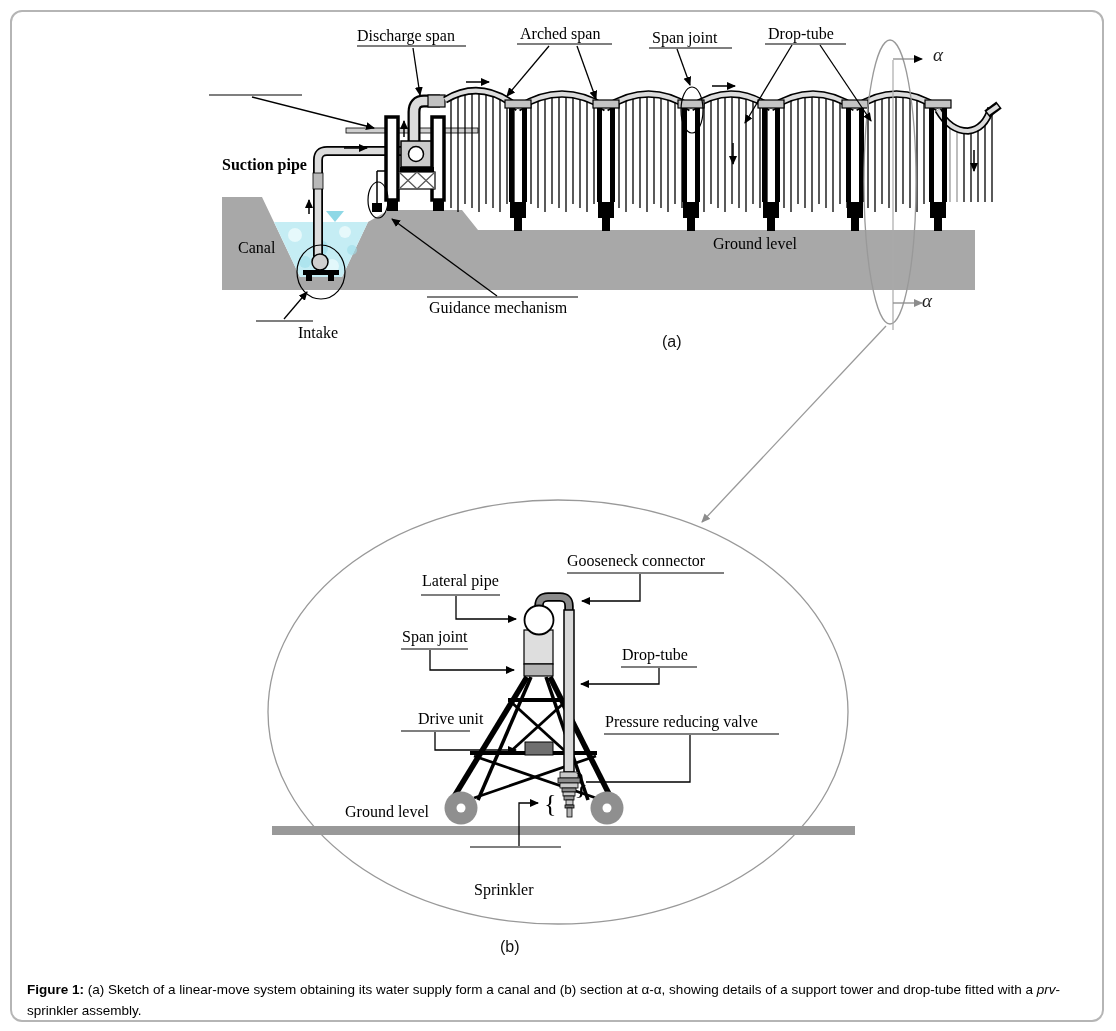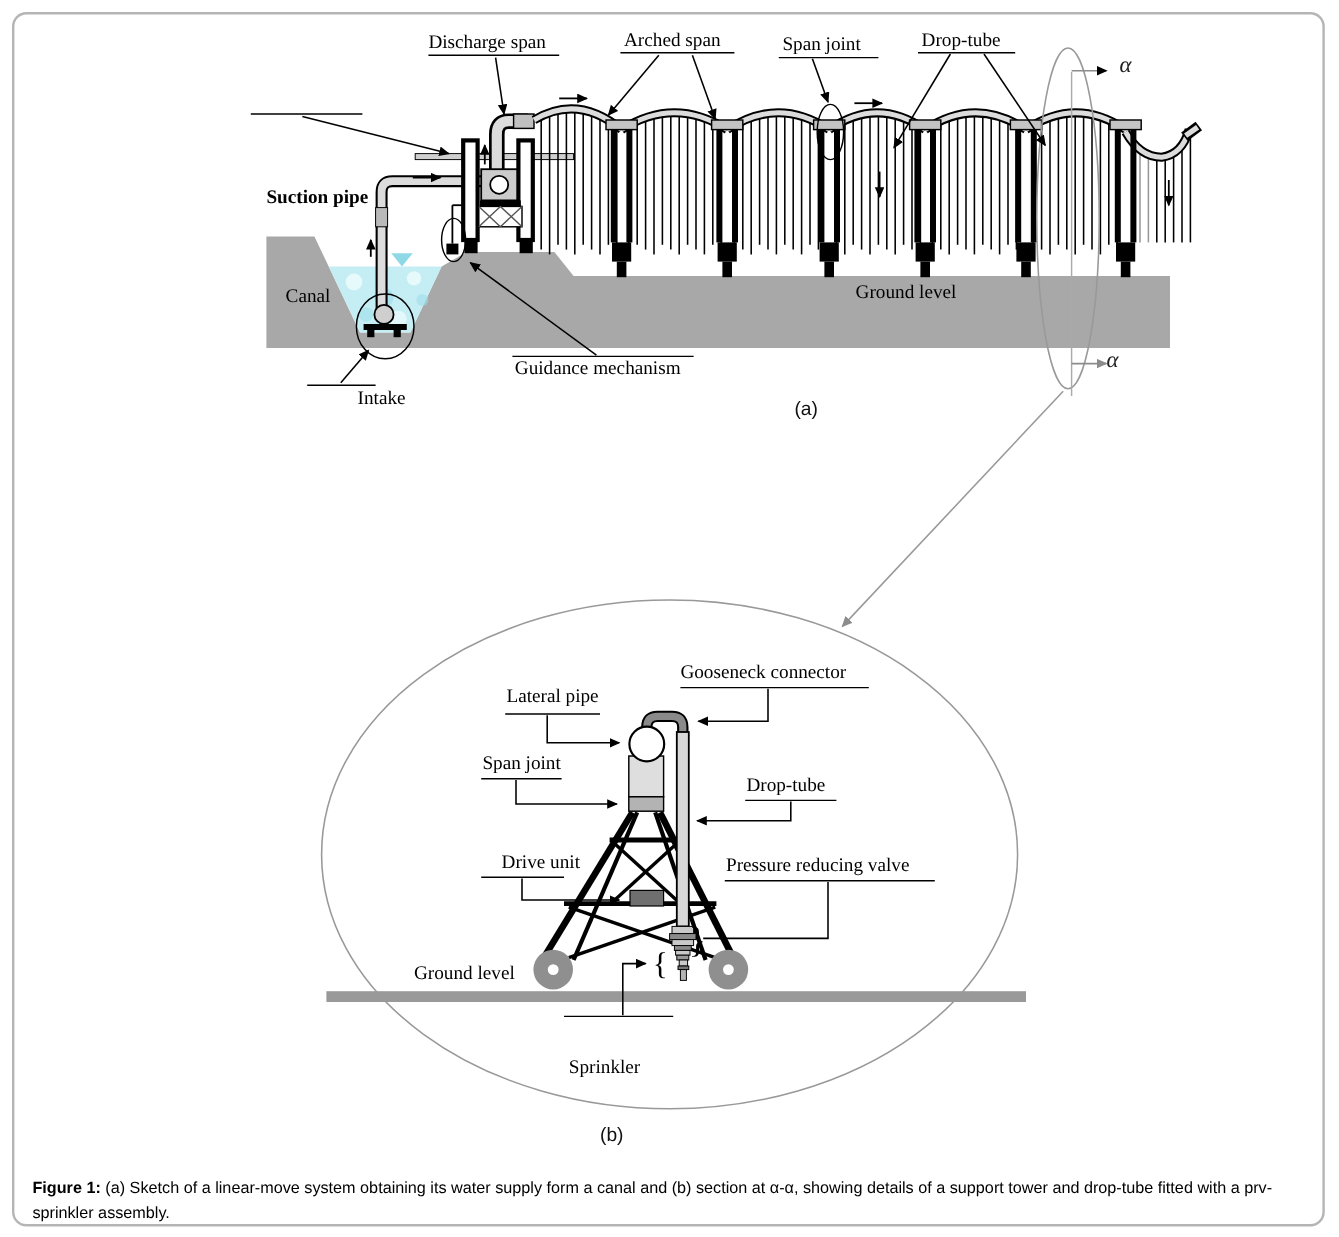--- a/index.html
+++ b/index.html
@@ -10,21 +10,21 @@
   #art{position:absolute;left:0;top:0;}
   .lbl{position:absolute;font-size:16px;color:#000;line-height:1.12;white-space:nowrap;}
   .wrap{white-space:normal;}
   .tag{position:absolute;font-family:"Liberation Sans","DejaVu Sans",sans-serif;
        font-size:16px;color:#111;}
   .alpha{position:absolute;font-size:19px;font-style:italic;color:#222;}
   #caption{position:absolute;left:27px;top:979px;width:1062px;
            font-family:"Liberation Sans","DejaVu Sans",sans-serif;
            font-size:13.5px;line-height:21px;color:#000;}
   #caption .cap-label{font-weight:bold;text-align:center;}
-  #caption .cap-italic{}
+  #caption .cap-italic{font-style:italic;}
 </style>
 </head>
 <body>
 
 <div id="stage">
   <div id="frame"></div>
 
   <svg id="art" width="1116" height="1031" viewBox="0 0 1116 1031">
     <defs>
       <marker id="mb" markerWidth="12" markerHeight="10" refX="8" refY="4" orient="auto" markerUnits="userSpaceOnUse">

